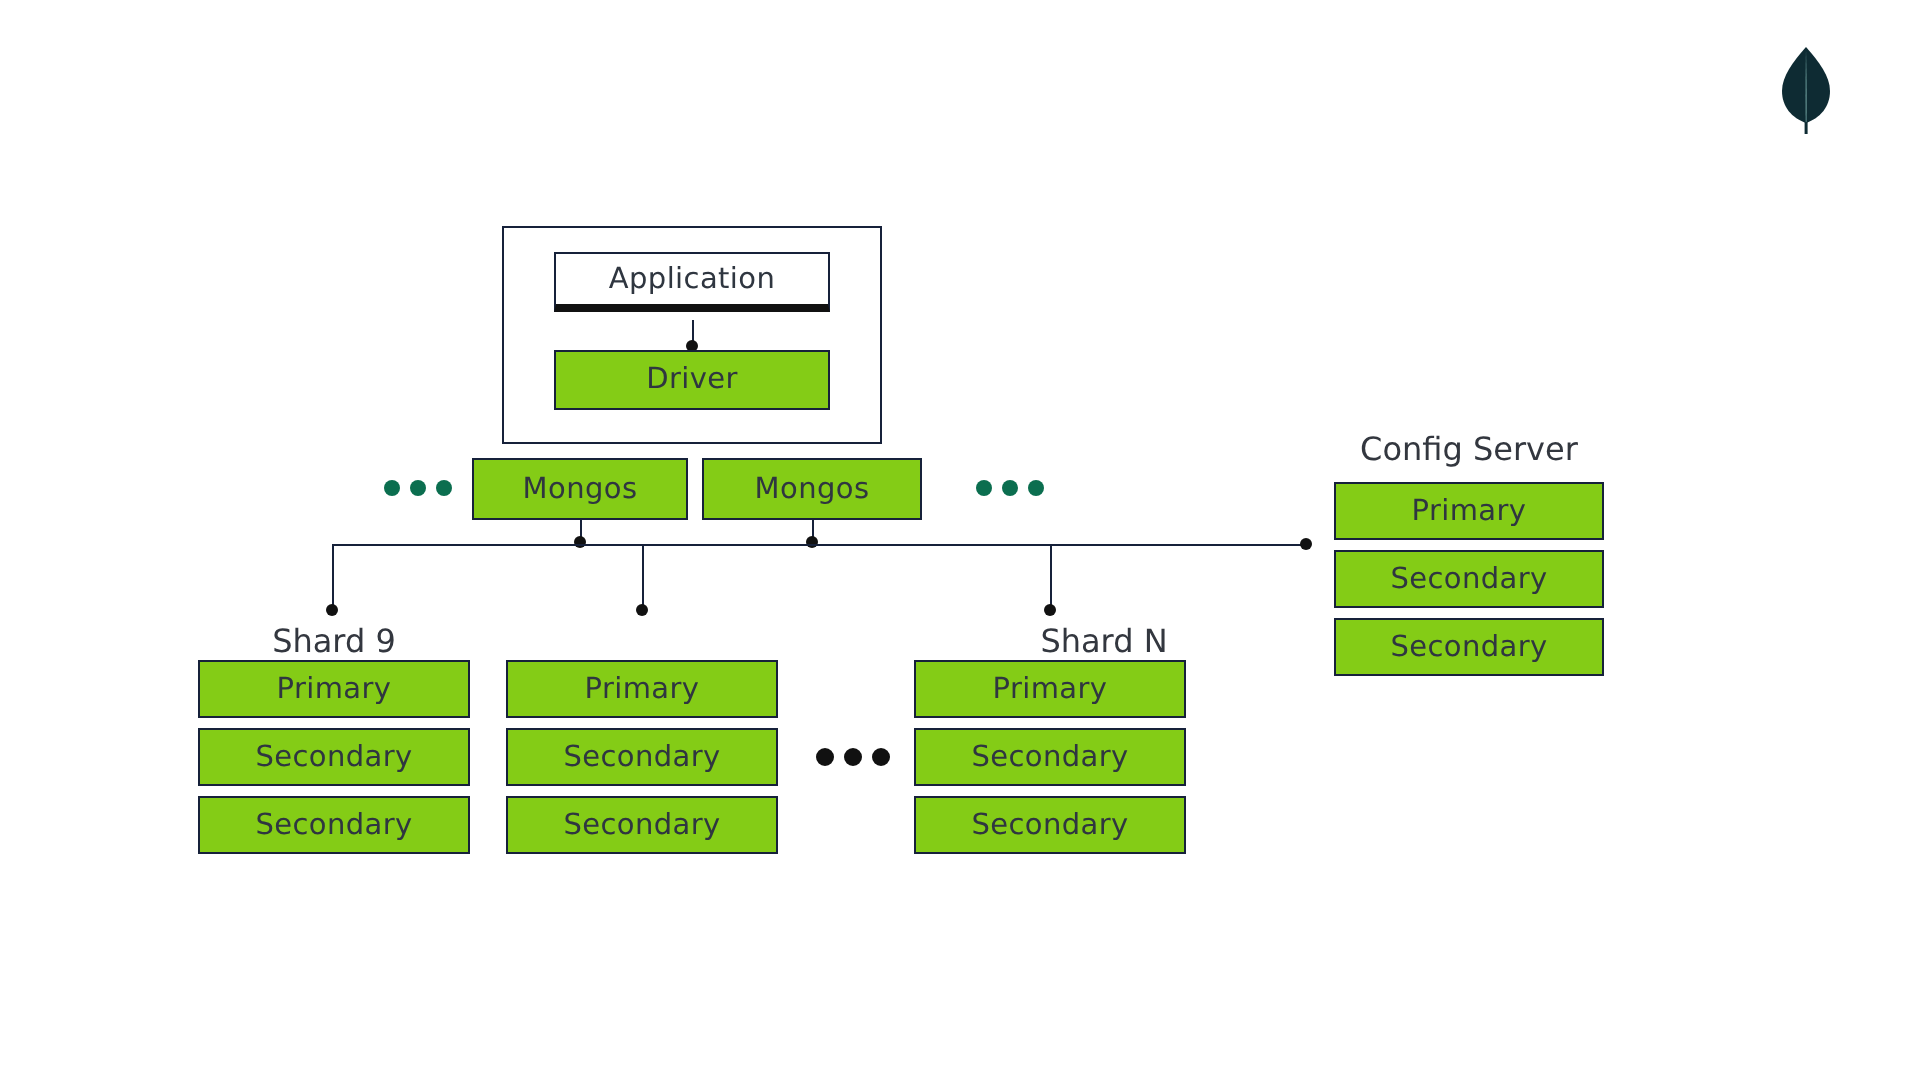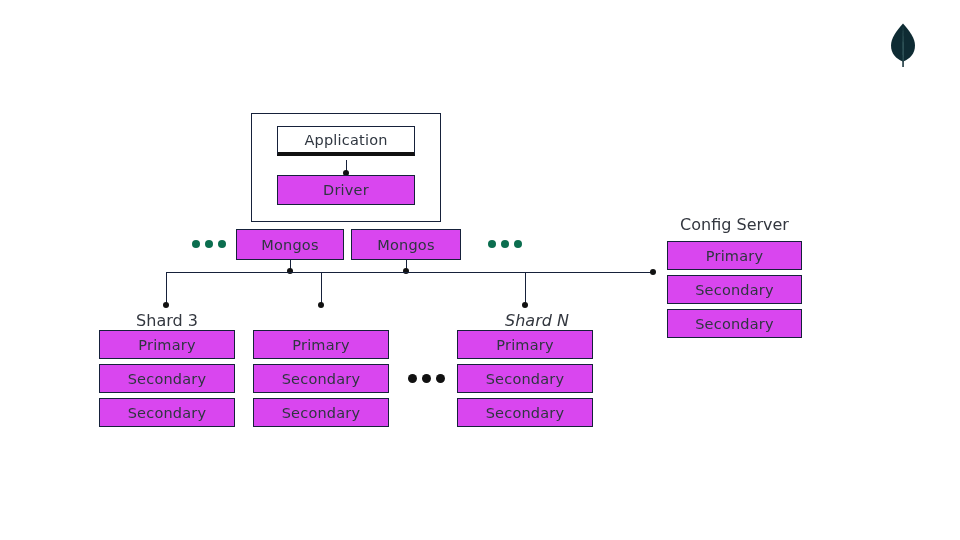--- a/index.html
+++ b/index.html
@@ -18,21 +18,21 @@
   }
 
   
   .node {
     position: absolute;
     box-sizing: border-box;
     display: flex;
     align-items: center;
     justify-content: center;
     border: 1.4px solid #16213a;
-    background: #d946ef;
+    background: #84cc16;
     color: #2f3640;
     font-size: 14.5px;
     letter-spacing: .2px;
     white-space: nowrap;
   }
 
   
   .node.app {
     background: #ffffff;
     border-bottom: 4.5px solid #111111;
@@ -154,34 +154,34 @@
 
   <div class="vline" style="left:525px; top:272px; height:33px;"></div>
   <div class="dot" style="left:522px; top:302px;"></div>
 
   <div class="caption" style="left:667px; top:215px; width:135px;">Config Server</div>
 
   <div class="node" style="left:667px; top:241px; width:135px; height:29px;">Primary</div>
   <div class="node" style="left:667px; top:275px; width:135px; height:29px;">Secondary</div>
   <div class="node" style="left:667px; top:309px; width:135px; height:29px;">Secondary</div>
 
-  <div class="caption" style="left:99px; top:311px; width:136px;">Shard 3</div>
+  <div class="caption" style="left:99px; top:311px; width:136px;">Shard 9</div>
   <div class="node" style="left:99px; top:330px; width:136px; height:29px;">Primary</div>
   <div class="node" style="left:99px; top:364px; width:136px; height:29px;">Secondary</div>
   <div class="node" style="left:99px; top:398px; width:136px; height:29px;">Secondary</div>
 
   <div class="caption" style="left:253px; top:311px; width:136px;margin-top:31px;">Shard 2</div>
   <div class="node" style="left:253px; top:330px; width:136px; height:29px;">Primary</div>
   <div class="node" style="left:253px; top:364px; width:136px; height:29px;">Secondary</div>
   <div class="node" style="left:253px; top:398px; width:136px; height:29px;">Secondary</div>
 
   <div class="ellipsis black" style="left:408px; top:374px;">
     <i></i>
       <i></i>
       <i></i>
   </div>
 
-  <div class="caption" style="left:469px; top:311px; width:136px;font-style:italic;">Shard N</div>
+  <div class="caption" style="left:484px; top:311px; width:136px;">Shard N</div>
   <div class="node" style="left:457px; top:330px; width:136px; height:29px;">Primary</div>
   <div class="node" style="left:457px; top:364px; width:136px; height:29px;">Secondary</div>
   <div class="node" style="left:457px; top:398px; width:136px; height:29px;">Secondary</div>
 
 </div>
 
 </body></html>

